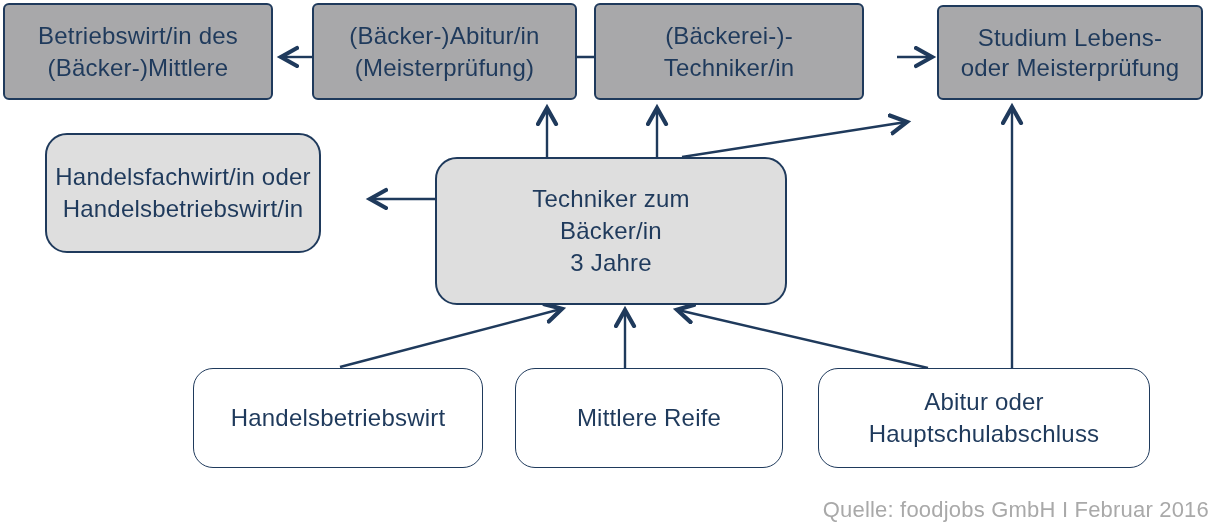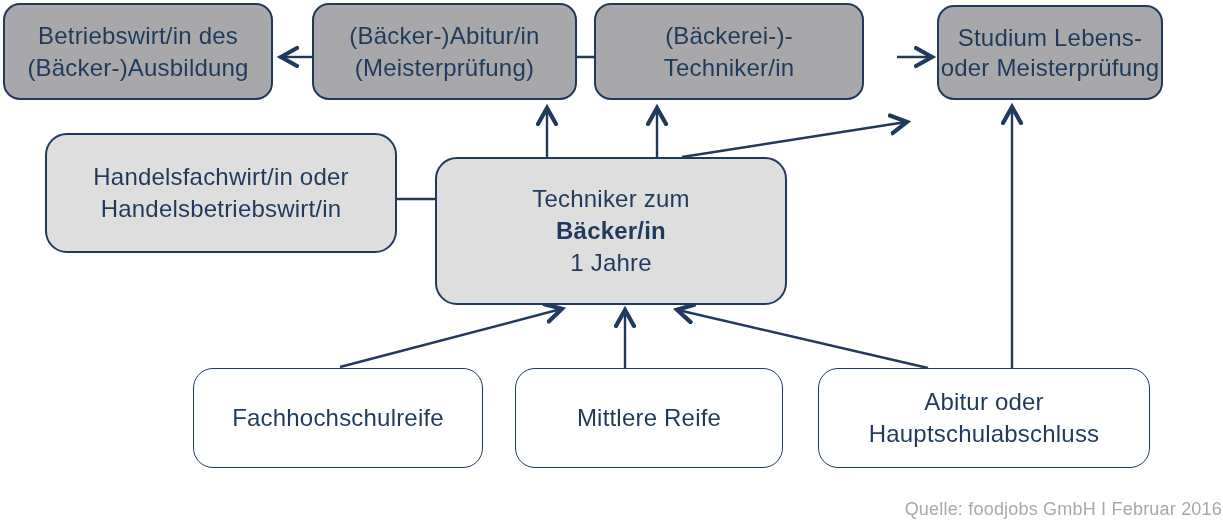--- a/index.html
+++ b/index.html
@@ -25,37 +25,37 @@
     position:absolute;
     box-sizing:border-box;
     display:flex;flex-direction:column;justify-content:center;align-items:center;
     text-align:center;
     font-size:24px;line-height:32px;
     letter-spacing:.2px;
   }
   .node.dark{
     background:var(--dark-box-fill);
     border:2.5px solid var(--navy);
-    border-radius:17px;
+    border-radius:6px;
   }
   .node.light{
     background:var(--light-box-fill);
     border:2px solid var(--navy);
     border-radius:22px;
   }
   .node.white{
     background:var(--white-box-fill);
     border:1.7px solid var(--navy);
     border-radius:20px;
   }
-  .node .bold{font-weight:bold;}
+  .node .bold{font-weight:normal;}
   .source{
     position:absolute;
-    top:499px;right:1px;
-    font-size:18px;line-height:21px;
+    top:499px;right:14px;
+    font-size:22px;line-height:21px;
     color:var(--source-text);
     letter-spacing:.2px;
   }
 </style>
 </head>
 <body>
 
 <div class="canvas">
 
   <svg class="arrows" viewBox="0 0 1223 529" xmlns="http://www.w3.org/2000/svg">
@@ -72,51 +72,51 @@
     <line x1="682" y1="157" x2="906" y2="122" marker-end="url(#arrowhead)"></line>
     <line x1="435" y1="199" x2="371" y2="199" marker-end="url(#arrowhead)"></line>
     <line x1="340" y1="367" x2="561" y2="309" marker-end="url(#arrowhead)"></line>
     <line x1="625" y1="368" x2="625" y2="311" marker-end="url(#arrowhead)"></line>
     <line x1="928" y1="368" x2="678" y2="310" marker-end="url(#arrowhead)"></line>
     <line x1="1012" y1="368" x2="1012" y2="108" marker-end="url(#arrowhead)"></line>
   </svg>
 
   <div class="node dark" style="left:3px;top:3px;width:270px;height:97px">
     <div>Betriebswirt/in des</div>
-    <div>(Bäcker-)Ausbildung</div>
+    <div>(Bäcker-)Mittlere</div>
   </div>
 
   <div class="node dark" style="left:312px;top:3px;width:265px;height:97px">
     <div>(Bäcker-)Abitur/in</div>
     <div>(Meisterprüfung)</div>
   </div>
 
   <div class="node dark" style="left:594px;top:3px;width:270px;height:97px">
     <div>(Bäckerei-)-</div>
     <div>Techniker/in</div>
   </div>
 
-  <div class="node dark" style="left:937px;top:5px;width:226px;height:95px;line-height:30px">
+  <div class="node dark" style="left:937px;top:5px;width:266px;height:95px;line-height:30px">
     <div>Studium Lebens-</div>
     <div>oder Meisterprüfung</div>
   </div>
 
-  <div class="node light" style="left:45px;top:133px;width:352px;height:120px">
+  <div class="node light" style="left:45px;top:133px;width:276px;height:120px">
     <div>Handelsfachwirt/in oder</div>
     <div>Handelsbetriebswirt/in</div>
   </div>
 
   <div class="node light" style="left:435px;top:157px;width:352px;height:148px">
     <div>Techniker zum</div>
     <div class="bold">Bäcker/in</div>
-    <div>1 Jahre</div>
+    <div>3 Jahre</div>
   </div>
 
   <div class="node white" style="left:193px;top:368px;width:290px;height:100px">
-    <div>Fachhochschulreife</div>
+    <div>Handelsbetriebswirt</div>
   </div>
 
   <div class="node white" style="left:515px;top:368px;width:268px;height:100px">
     <div>Mittlere Reife</div>
   </div>
 
   <div class="node white" style="left:818px;top:368px;width:332px;height:100px">
     <div>Abitur oder</div>
     <div>Hauptschulabschluss</div>
   </div>

